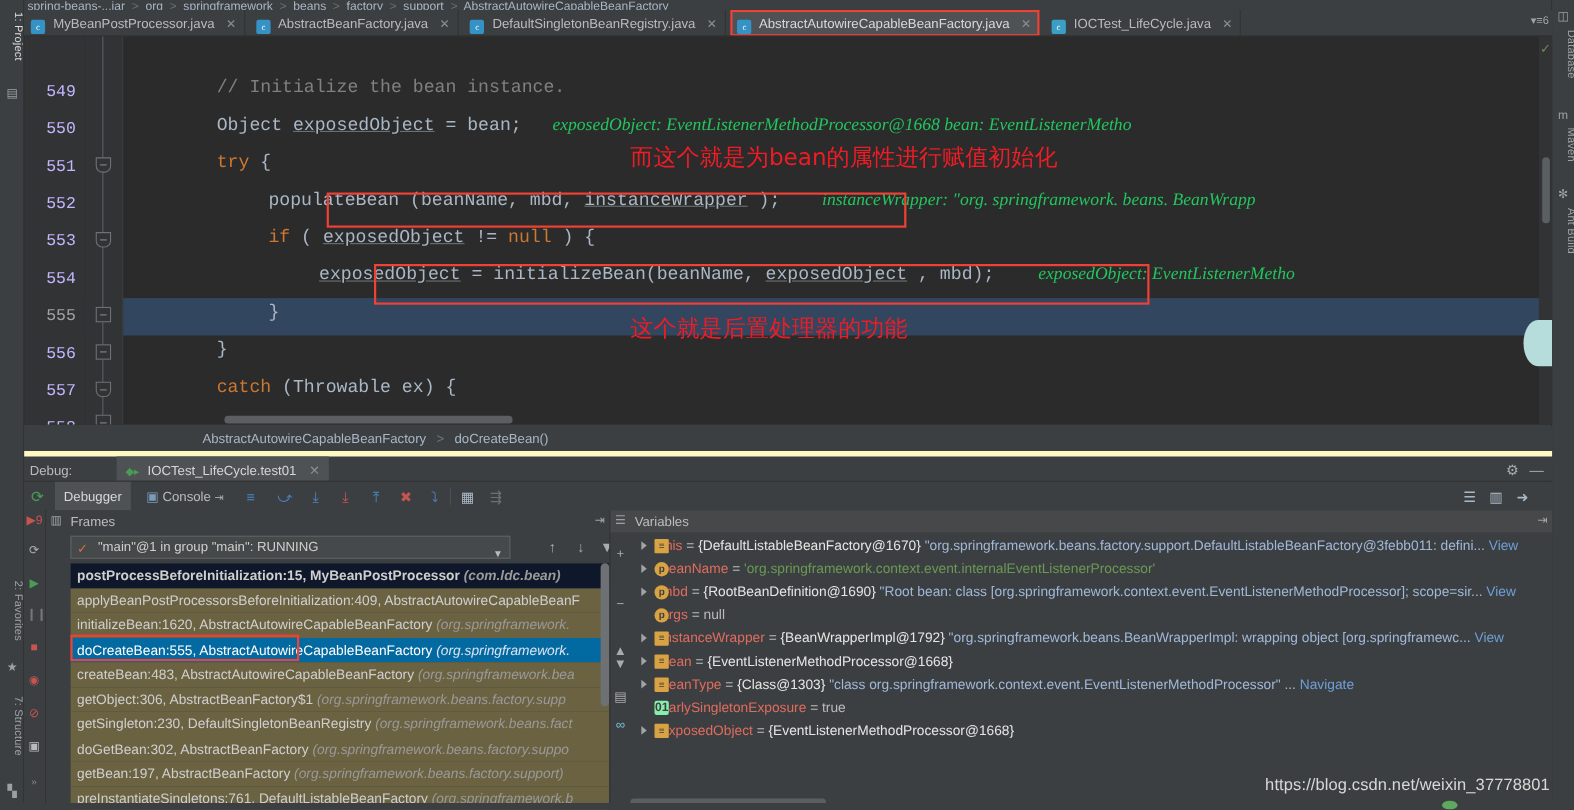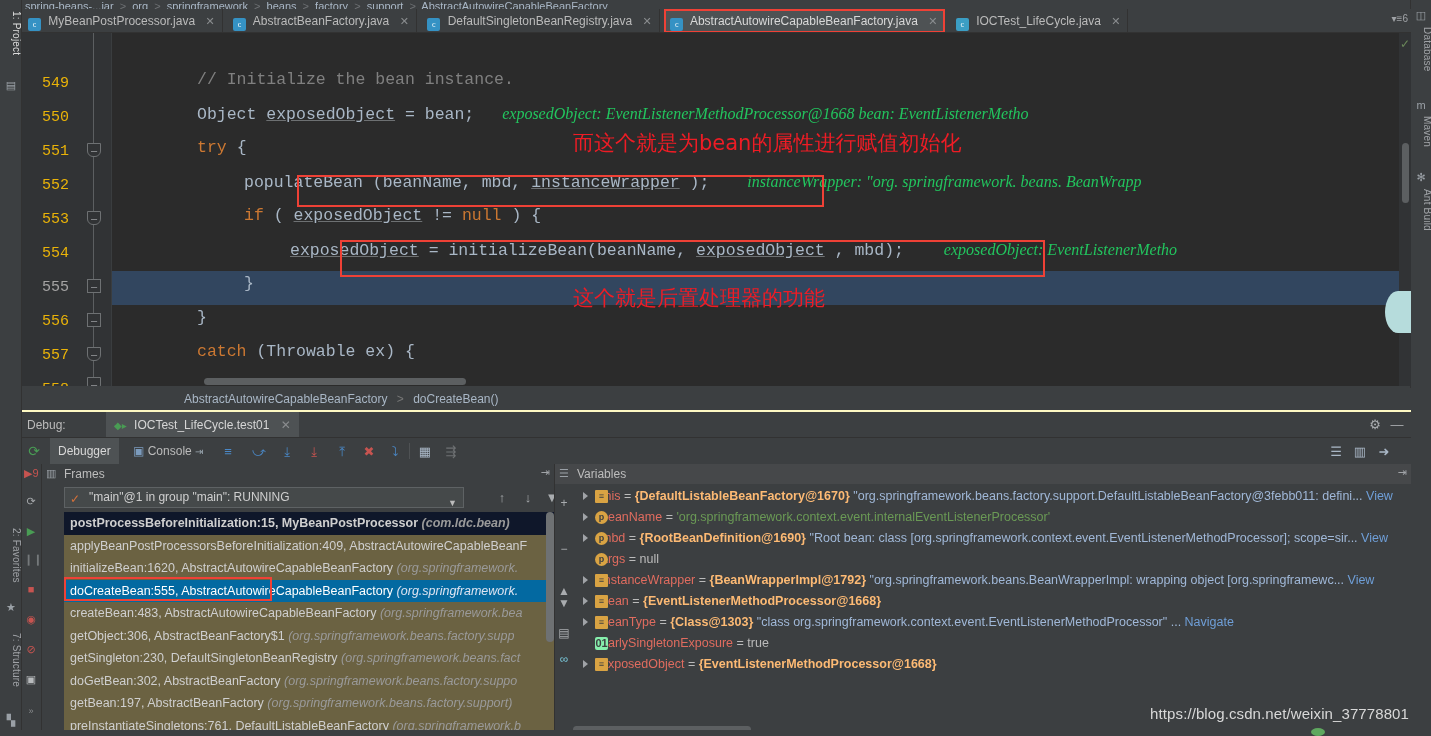--- a/index.html
+++ b/index.html
@@ -74,21 +74,21 @@
     position: absolute; left: 22px; top: 33px; width: 1389px; height: 353px;
     background: #2b2b2b; overflow: hidden;
   }
   .gutter {
     position: absolute; left: 0; top: 0; width: 55px; height: 353px;
     background: #313335;
   }
   .gutter .ln {
     position: absolute; right: 8px; width: 48px; text-align: right;
     font-family: "Liberation Mono", monospace; font-size: 15px;
-    color: #eab308;
+    color: #c4b5fd;
   }
   .gutter .ln.cur { color: #a4a3a3; }
   .foldcol {
     position: absolute; left: 55px; top: 0; width: 35px; height: 353px;
     background: #313335; border-right: 1px solid #3a3d3f;
   }
   .foldline {
     position: absolute; left: 16px; width: 1px; background: #5c5f61;
   }
   .fold {
@@ -146,21 +146,21 @@
   .bcrumb {
     position: absolute; left: 22px; top: 388px; width: 1389px; height: 22px;
     background: #3c3f41; font-size: 12px; color: #a9b7c6;
     line-height: 22px; padding-left: 162px;
   }
   .bcrumb .sep { color: #777; padding: 0 6px; }
 
   
   .dbg-head {
     position: absolute; left: 22px; top: 410px; width: 1389px; height: 27px;
-    background: #3c3f41; border-top: 2px solid #fef9c3;
+    background: #3c3f41; border-top: 5px solid #fef9c3;
   }
   .dbg-label {
     position: absolute; left: 5px; top: 6px; font-size: 12px; color: #bbb;
   }
   .dbg-tab {
     position: absolute; left: 84px; top: 0; height: 27px; line-height: 27px;
     background: #4e5254; padding: 0 8px; font-size: 12px; color: #d6d6d6;
   }
   .dbg-tab .ricon { color: #499c54; margin-right: 4px; font-size: 10px; }
   .dbg-tab .x { color: #8a8d8f; margin-left: 8px; }
@@ -266,21 +266,21 @@
   .v-ico {
     position: absolute; left: 22px; top: 4px; width: 13px; height: 13px;
     font-size: 9px; line-height: 13px; text-align: center; color: #3c3f41;
     font-weight: bold; border-radius: 2px;
   }
   .v-ico.obj { background: #d9a343; color: #3c3f41; border-radius: 1px; }
   .v-ico.prm { background: #d9a343; border-radius: 50%; }
   .v-ico.prim { background: #86efac; font-size: 11px; }
   .v-name { color: #e06c5f; }
   .v-eq { color: #bbbbbb; }
-  .v-ref { color: #fdba74; font-weight: bold; }
+  .v-ref { color: #e5e5e5; }
   .v-str { color: #a0b8d8; }
   .v-bool { color: #bbbbbb; }
   .v-link { color: #6f9fd8; }
   .v-green { color: #6a9955; }
   .vars-list { position: absolute; left: 0; top: 22px; right: 0; bottom: 0; padding-left: 18px; }
   .v-tools {
     position: absolute; left: 0; top: 22px; width: 18px; bottom: 0;
   }
   .v-tool {
     position: absolute; left: 2px; width: 14px; height: 14px;

